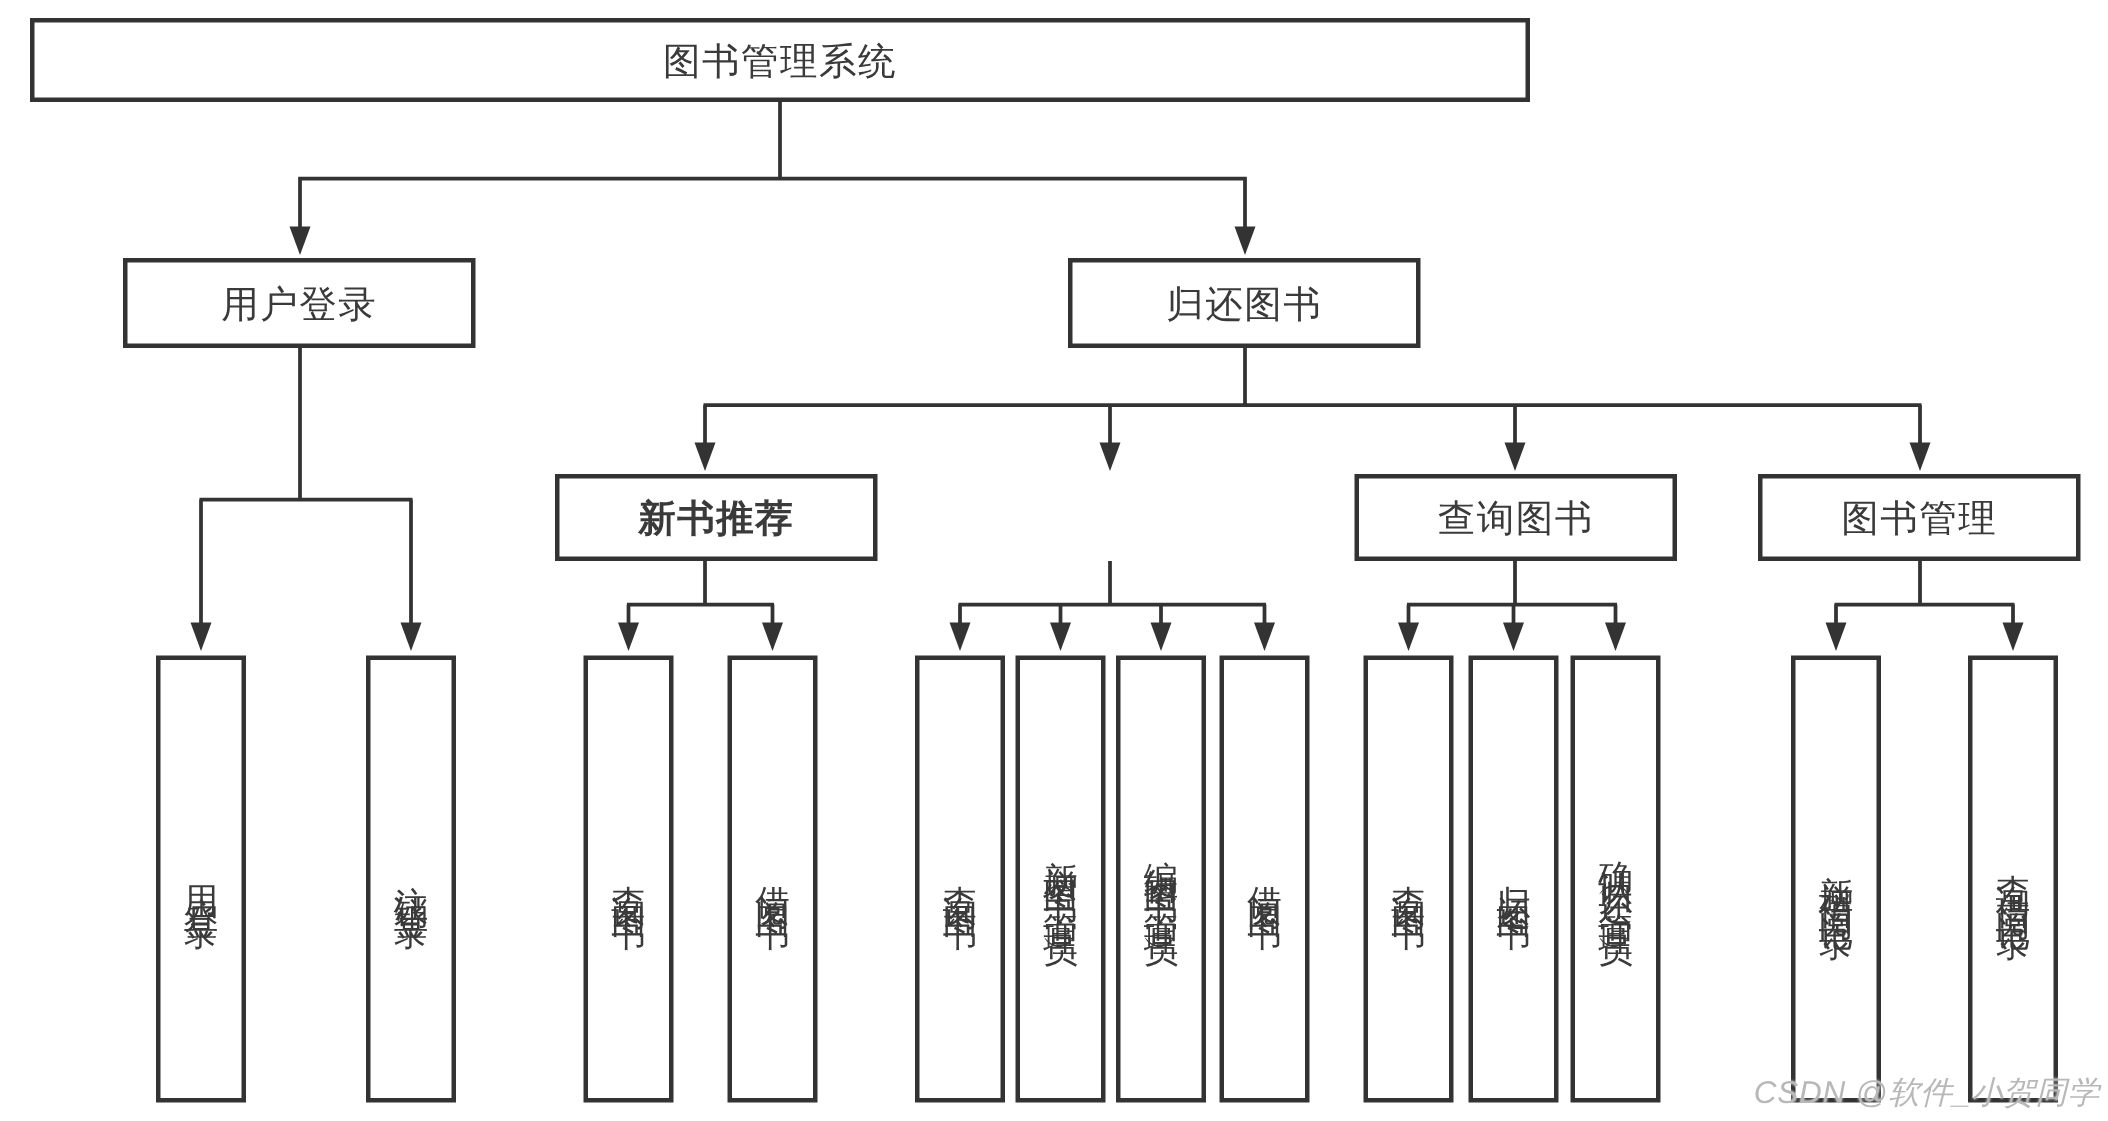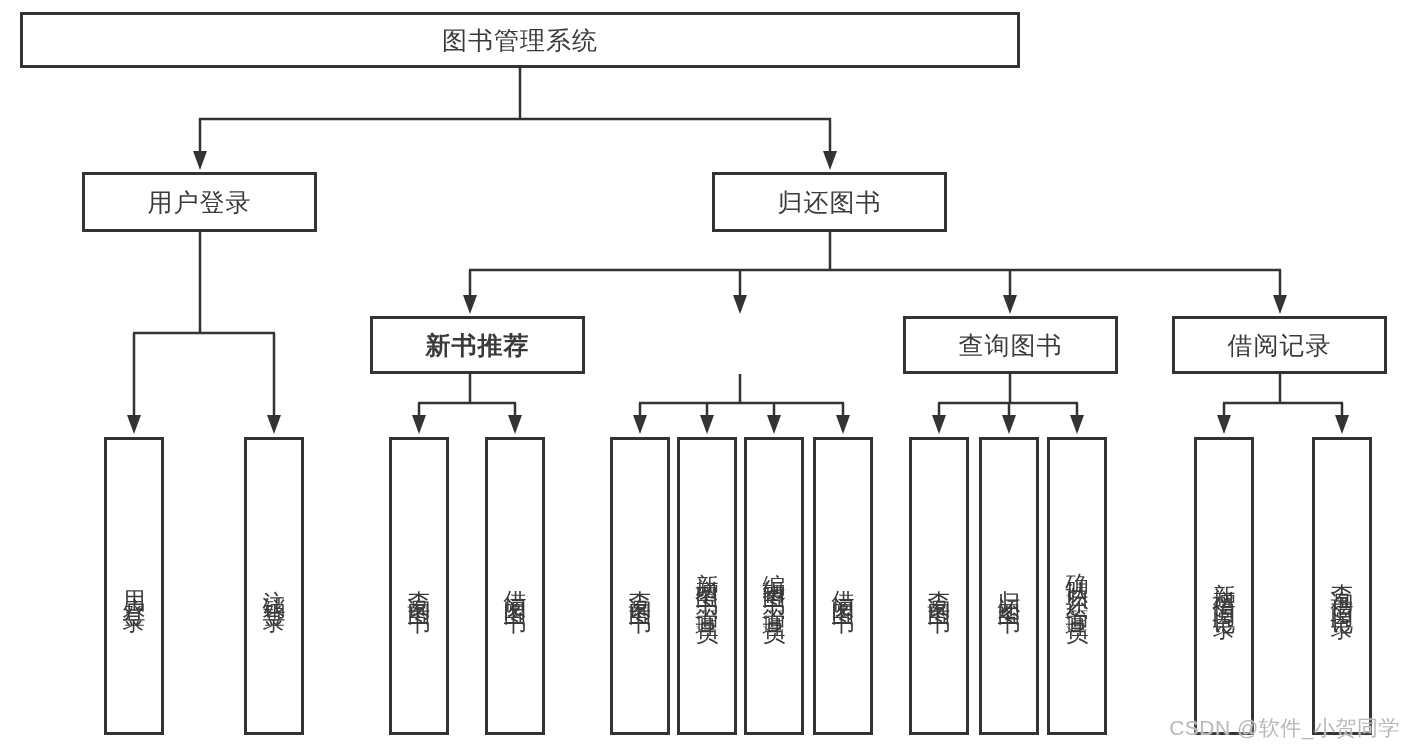--- a/index.html
+++ b/index.html
@@ -49,20 +49,21 @@
   .watermark {
     position: absolute;
     right: 5px;
     bottom: 5px;
     font-size: 21px;
     color: var(--watermark);
     text-shadow: 0 0 2px #ffffff;
     z-index: 5;
     letter-spacing: 0.5px;
     white-space: nowrap;
+    font-style: italic;
   }
 </style>
 </head>
 <body>
 
 <div class="canvas">
 
   <svg class="connectors" viewBox="0 0 1405 747" xmlns="http://www.w3.org/2000/svg">
     <g stroke="#333333" stroke-width="2.5" fill="none">
 
@@ -121,21 +122,21 @@
     <span>归还图书</span>
   </div>
 
   <div class="node h lv3" style="left:370px;font-weight:bold;">
     <span>新书推荐</span>
   </div>
   <div class="node h lv3" style="left:903px;">
     <span>查询图书</span>
   </div>
   <div class="node h lv3" style="left:1172px;">
-    <span>借阅记录</span>
+    <span>图书管理</span>
   </div>
 
   <div class="node leaf" style="left:104px;">用户登录</div>
   <div class="node leaf" style="left:244px;">注销登录</div>
 
   <div class="node leaf" style="left:389px;">查询图书</div>
   <div class="node leaf" style="left:485px;">借阅图书</div>
 
   <div class="node leaf" style="left:610px;">查询图书</div>
   <div class="node leaf" style="left:677px;">新增图书（管理员）</div>

